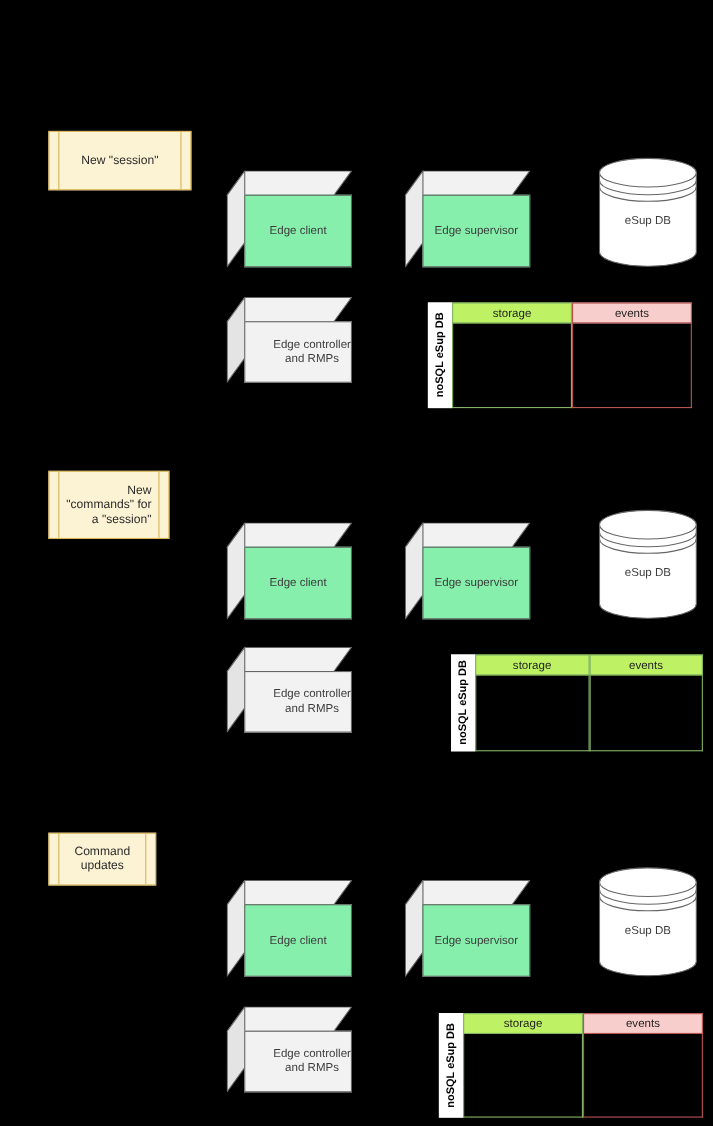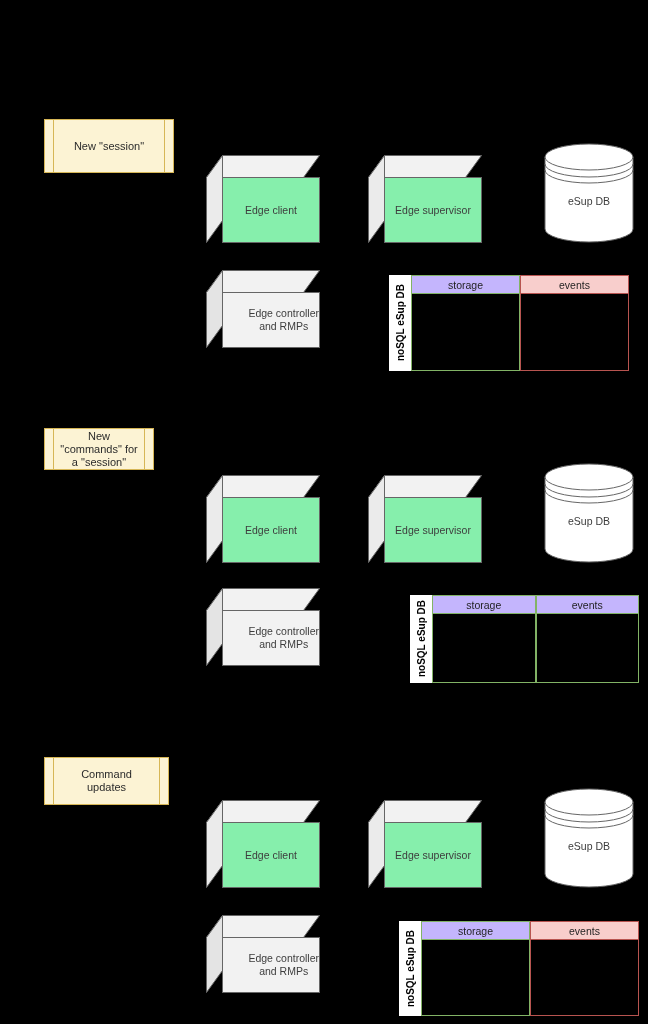--- a/index.html
+++ b/index.html
@@ -139,21 +139,21 @@
     align-items: center;
     justify-content: center;
     font-size: 10.5px;
     color: #1f1f1f;
   }
   .dbtable .col .body {
     flex: 1 1 auto;
     background: transparent;
     box-sizing: border-box;
   }
-  .col.green .hdr { background: #c4b5fd; border: 1px solid #82b366; }
+  .col.green .hdr { background: #bef264; border: 1px solid #82b366; }
   .col.green .body { border: 1px solid #82b366; border-top: 0; }
   .col.red .hdr { background: #f8cecc; border: 1px solid #b85450; }
   .col.red .body { border: 1px solid #b85450; border-top: 0; }
 </style>
 </head>
 <body>
 
 <div class="canvas">
 
   <div class="note" style="left:44px; top:119px; width:130px; height:54px;">
@@ -210,21 +210,21 @@
         <div class="hdr">storage</div>
         <div class="body"></div>
       </div>
       <div class="col red">
         <div class="hdr">events</div>
         <div class="body"></div>
       </div>
     </div>
   </div>
 
-  <div class="note" style="left:44px; top:428px; width:110px; height:42px;">
+  <div class="note" style="left:44px; top:428px; width:110px; height:62px;text-align:right;">
     <span class="bar-l"></span>
     <span class="bar-r"></span>
     <span class="note-text">New<br>"commands" for<br>a "<b>session</b>"</span>
   </div>
 
   <div class="cube" style="left:206px; top:475px; width:114px; height:88px;">
     <svg class="top" viewBox="0 0 114 88" preserveAspectRatio="none">
       <polygon points="0.5,22.5 16.5,0.5 113.5,0.5 97.5,22.5" fill="#f2f2f2" stroke="#666666" stroke-width="1"></polygon>
       <polygon points="0.5,22.5 16.5,0.5 16.5,65.5 0.5,87.5" fill="#ebebeb" stroke="#666666" stroke-width="1"></polygon>
     </svg>
@@ -271,21 +271,21 @@
         <div class="hdr">storage</div>
         <div class="body"></div>
       </div>
       <div class="col green">
         <div class="hdr">events</div>
         <div class="body"></div>
       </div>
     </div>
   </div>
 
-  <div class="note" style="left:44px; top:757px; width:125px; height:48px;">
+  <div class="note" style="left:44px; top:757px; width:98px; height:48px;">
     <span class="bar-l"></span>
     <span class="bar-r"></span>
     <span class="note-text">Command<br>updates</span>
   </div>
 
   <div class="cube" style="left:206px; top:800px; width:114px; height:88px;">
     <svg class="top" viewBox="0 0 114 88" preserveAspectRatio="none">
       <polygon points="0.5,22.5 16.5,0.5 113.5,0.5 97.5,22.5" fill="#f2f2f2" stroke="#666666" stroke-width="1"></polygon>
       <polygon points="0.5,22.5 16.5,0.5 16.5,65.5 0.5,87.5" fill="#ebebeb" stroke="#666666" stroke-width="1"></polygon>
     </svg>

